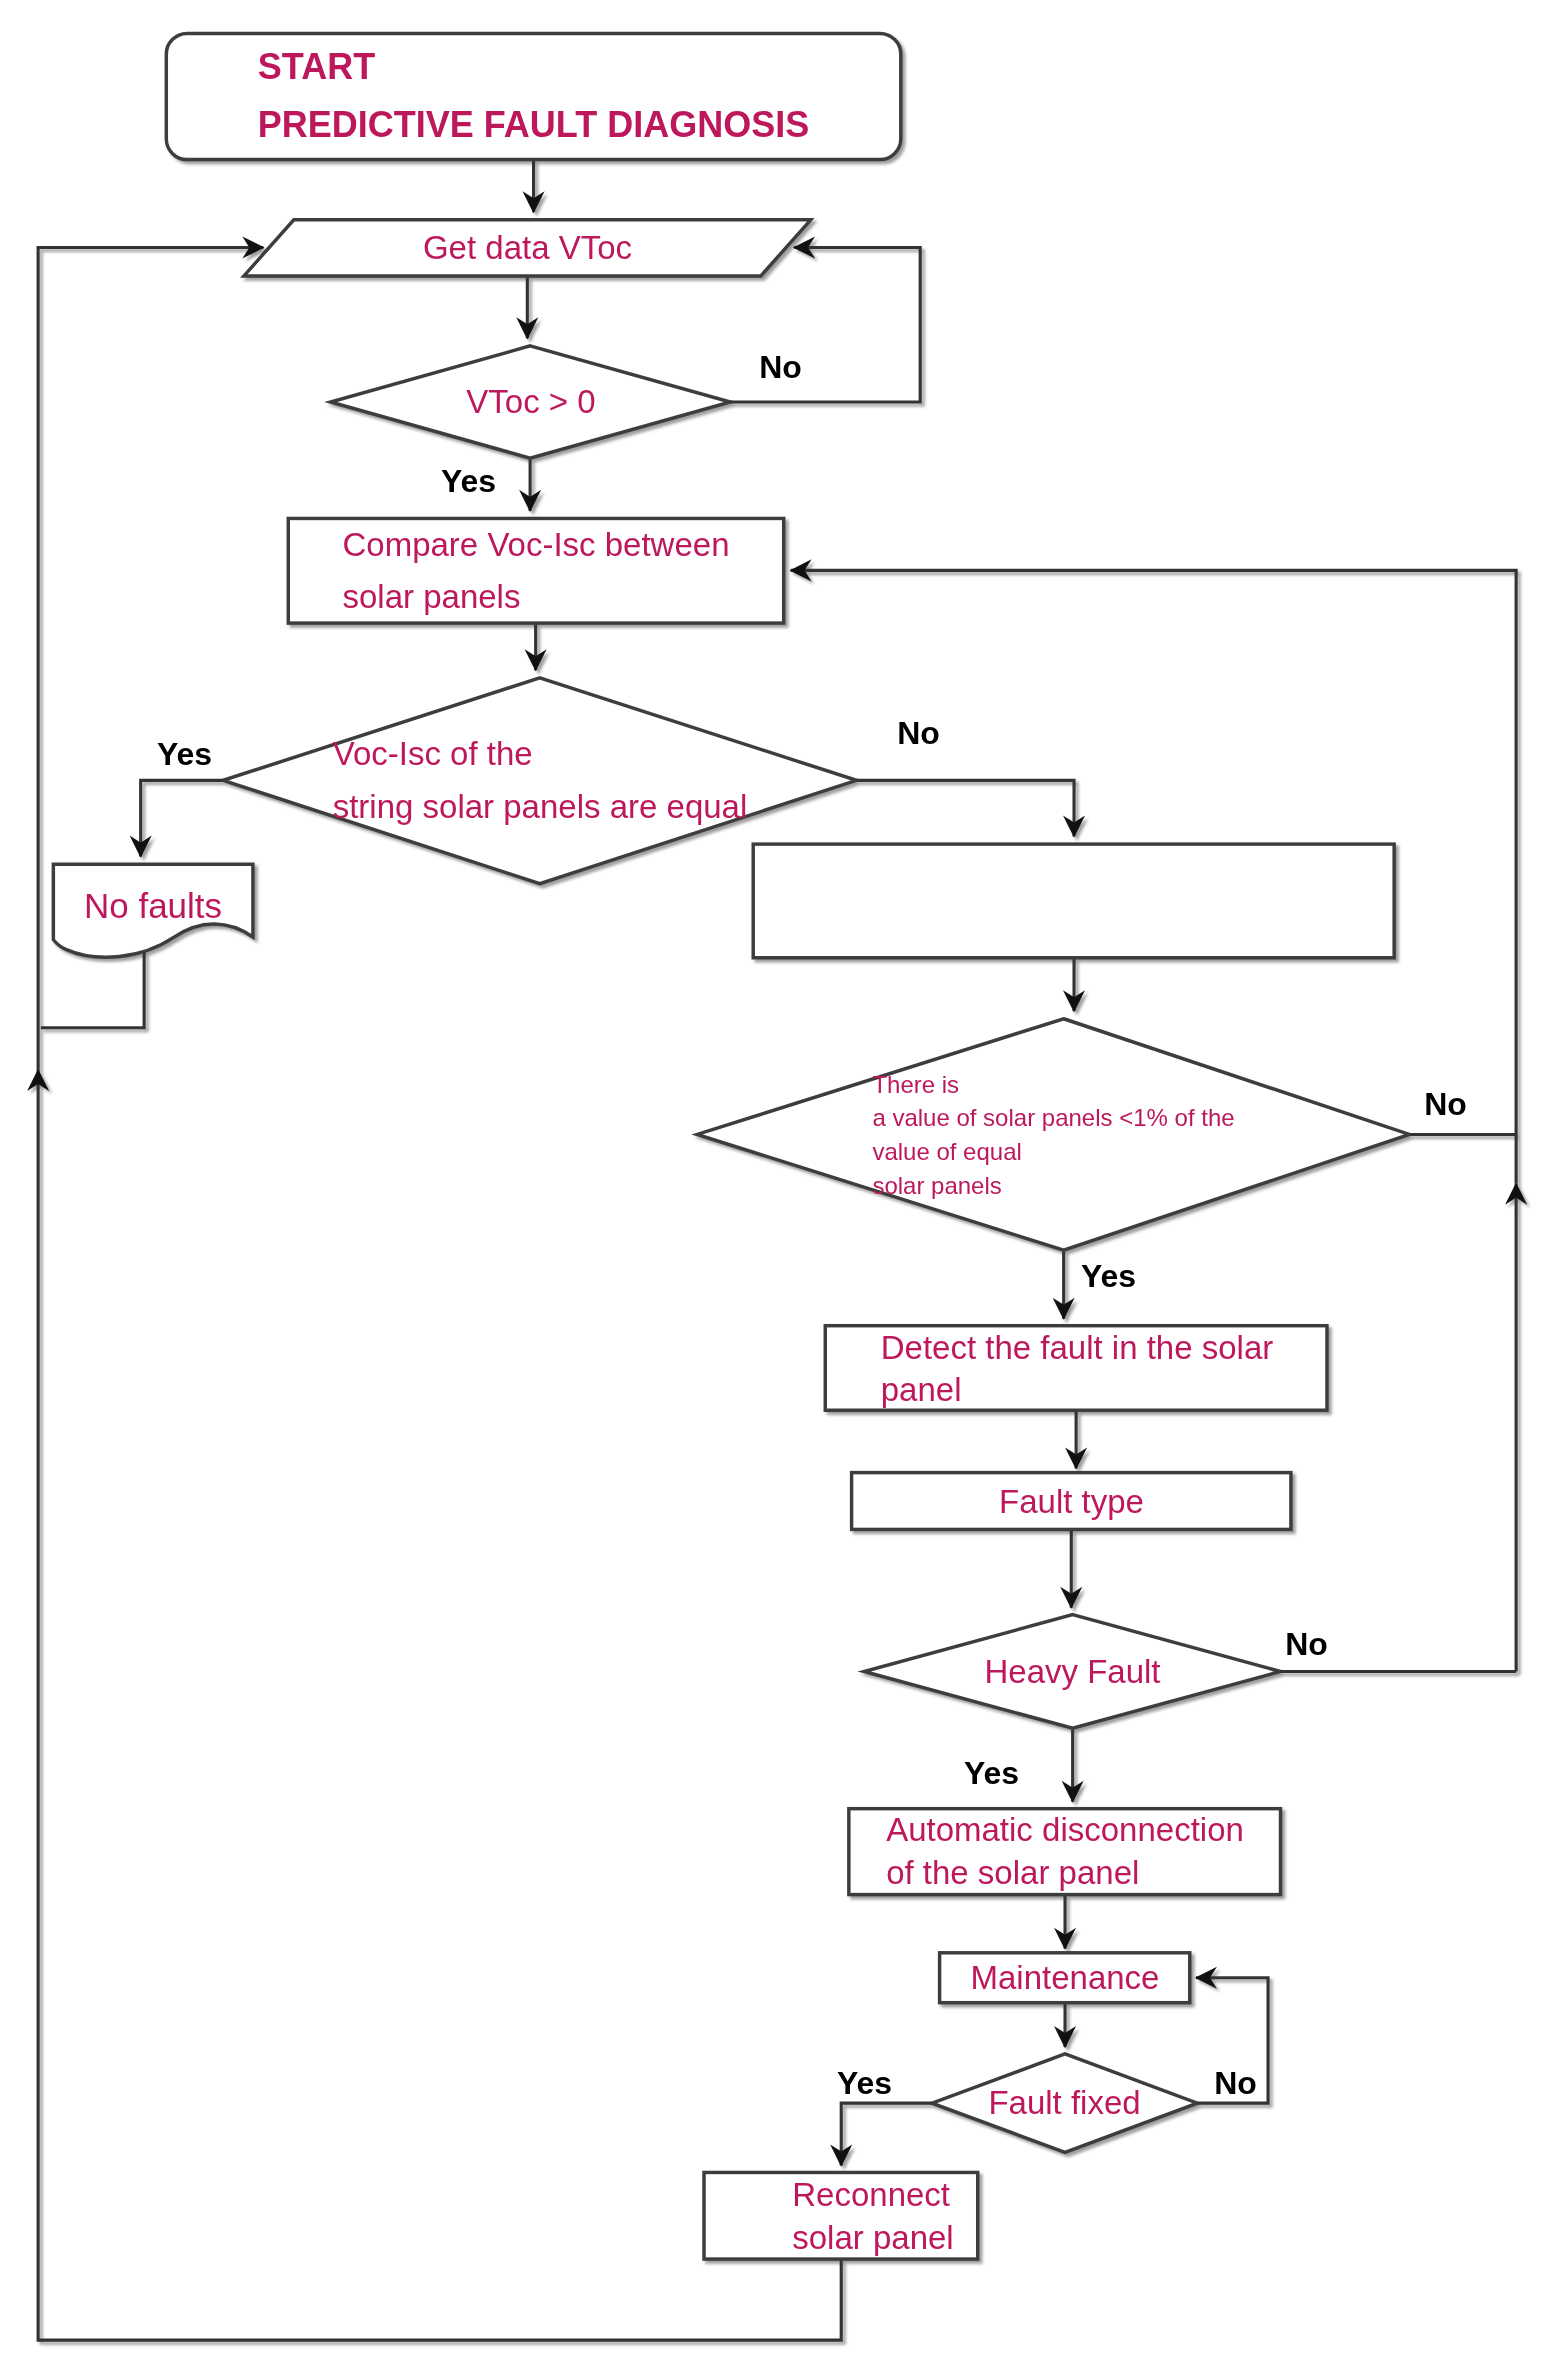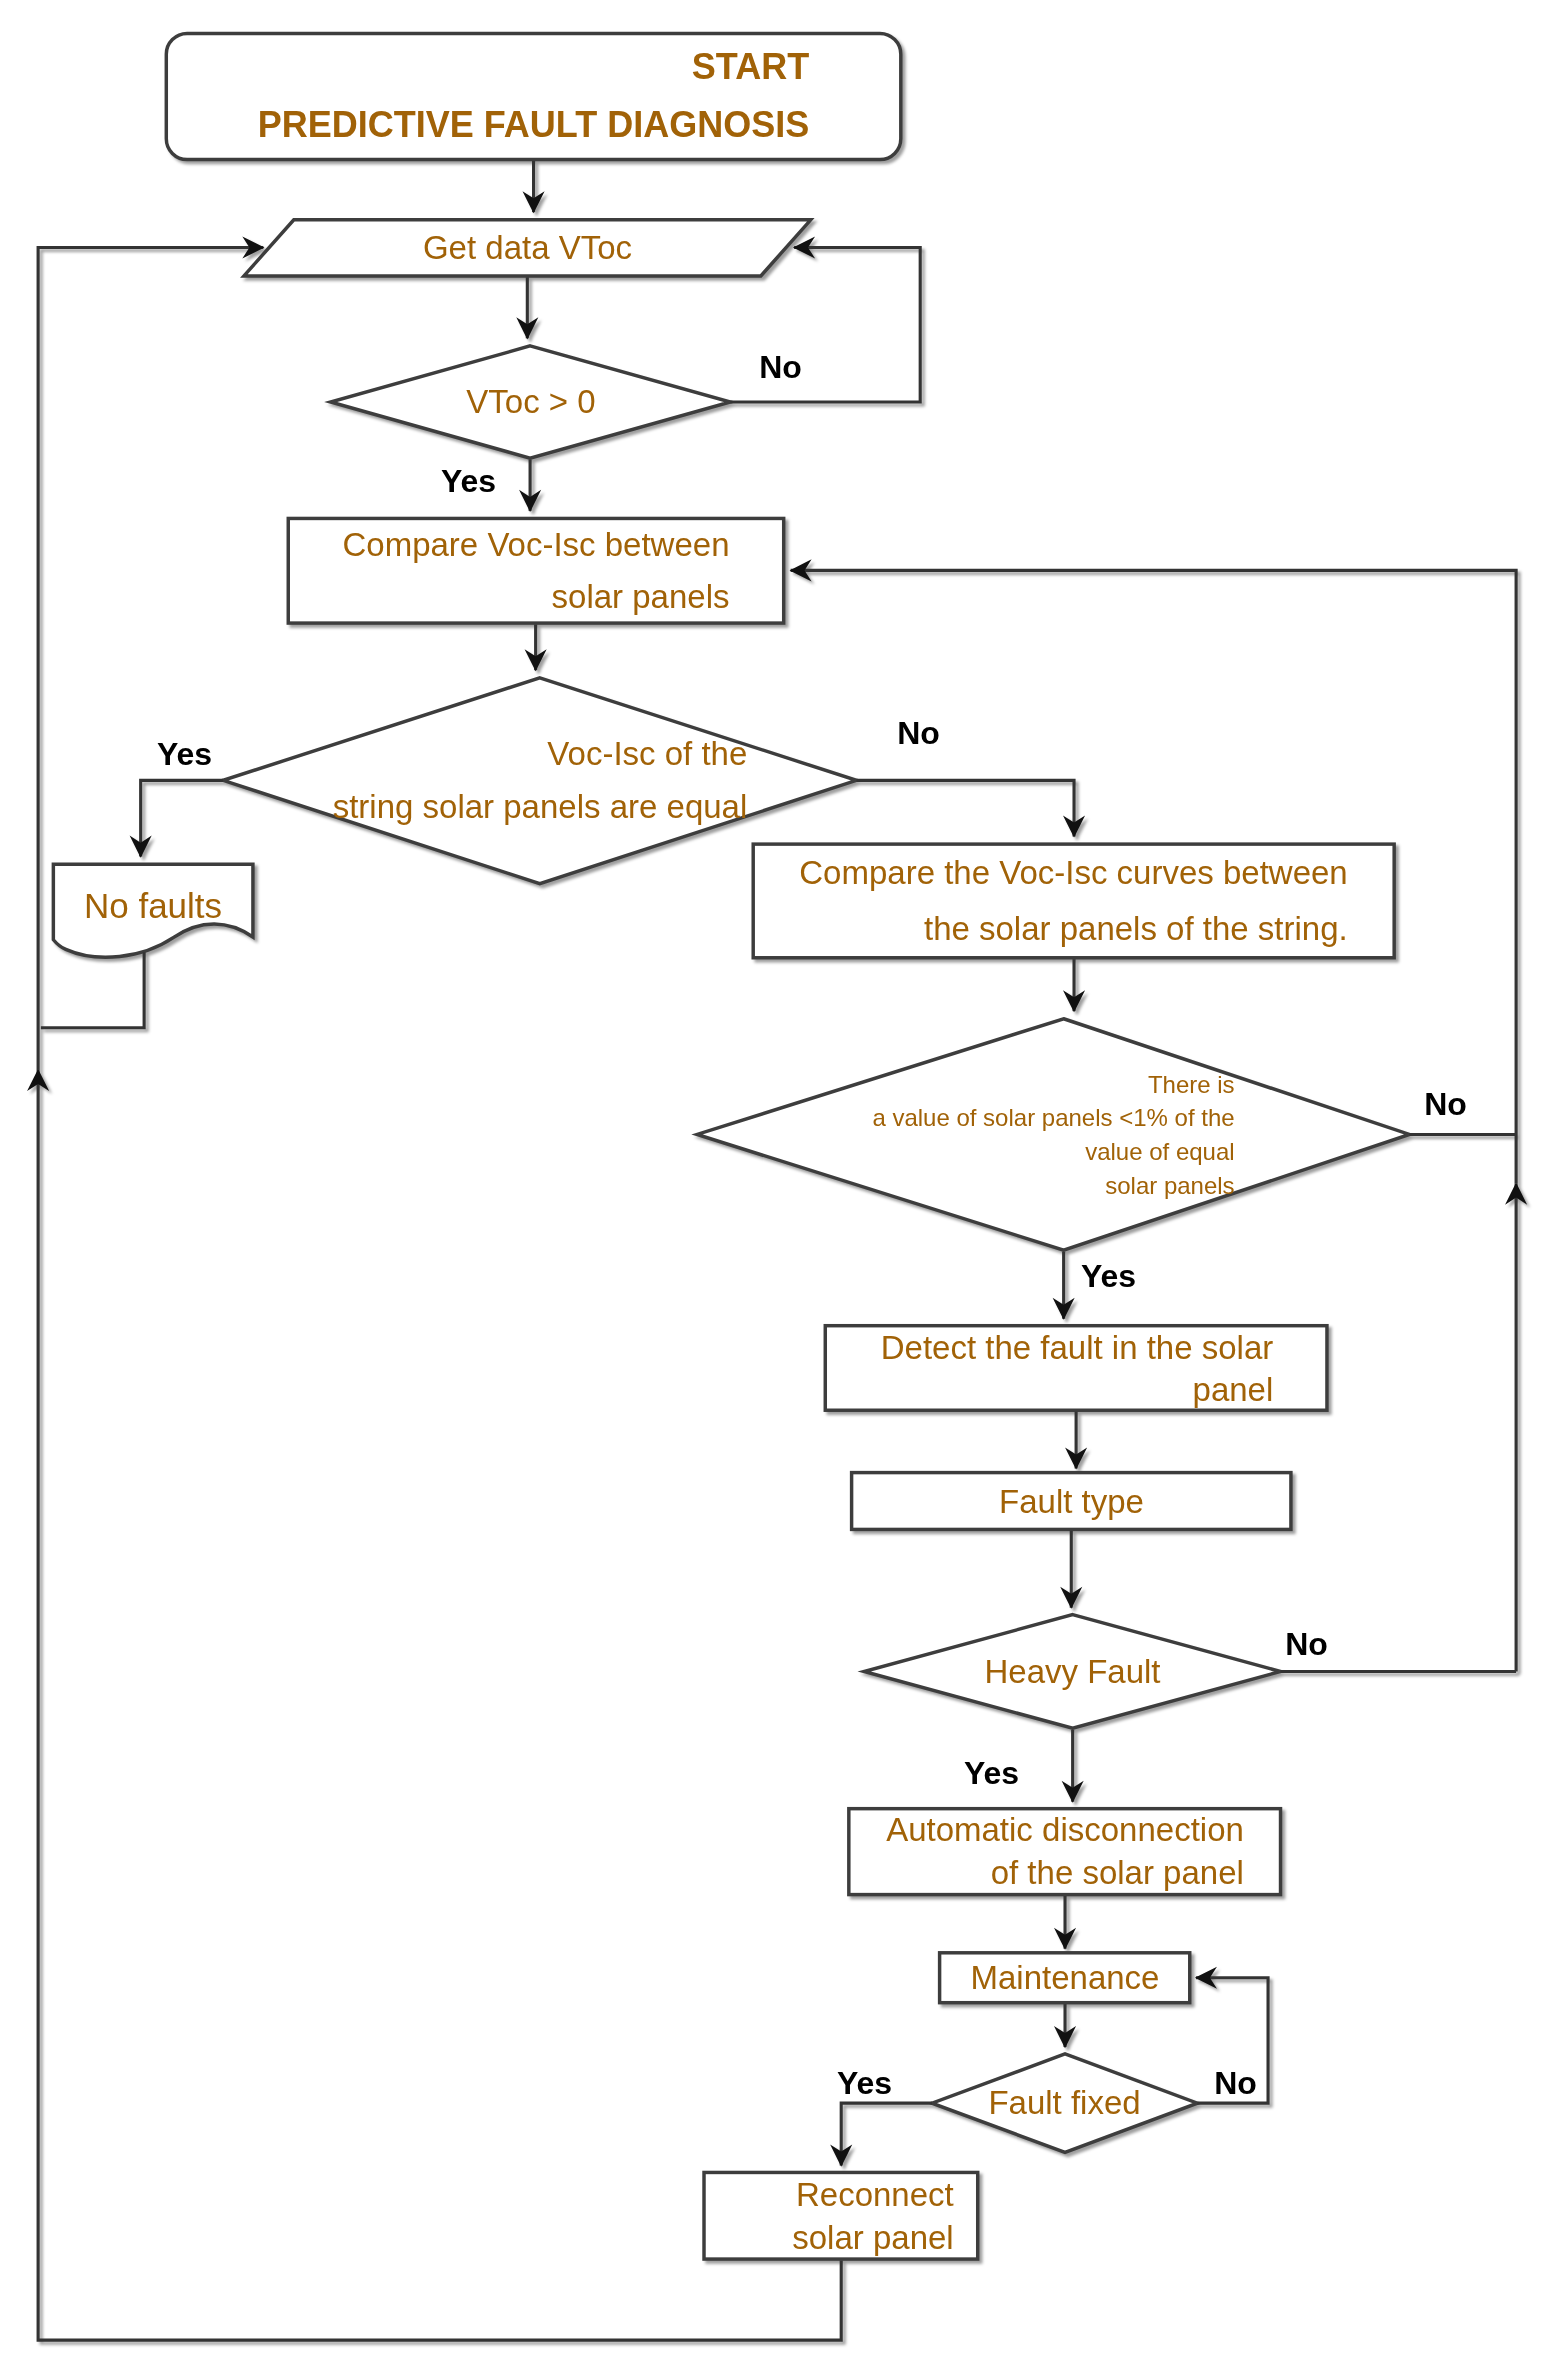--- a/index.html
+++ b/index.html
@@ -33,23 +33,23 @@
   .edge {
     fill: none;
     stroke: #333333;
     stroke-width: 4.5;
   }
   .txt {
     position: absolute;
     display: flex;
     align-items: center;
     justify-content: center;
-    text-align: right;
+    text-align: left;
     white-space: pre-line;
-    color: #a16207;
+    color: #be185d;
     font-size: 33px;
     line-height: 1.5;
   }
   .lbl {
     position: absolute;
     width: 83px;
     height: 39px;
     display: flex;
     align-items: center;
     justify-content: center;
@@ -123,22 +123,20 @@
   <div class="txt" style="left:331px; top:346px; width:400px; height:112px;">VToc &gt; 0</div>
 
   <div class="txt" style="left:288px; top:518px; width:496px; height:105px; line-height:1.55;">Compare Voc-Isc between
 solar panels</div>
 
   <div class="txt" style="left:223px; top:678px; width:634px; height:206px; line-height:1.6;">Voc-Isc of the
 string solar panels are equal</div>
 
   <div class="txt" style="left:53px; top:868px; width:200px; height:76px; font-size:35px;">No faults</div>
 
-  <div class="txt" style="left:753px; top:844px; width:641px; height:114px; line-height:1.7;">Compare the Voc-Isc curves between
-the solar panels of the string.</div>
 
   <div class="txt" style="left:697px; top:1019px; width:713px; height:232px; line-height:1.4; font-size:24px;">There is
 a value of solar panels &lt;1% of the
 value of equal
 solar panels</div>
 
   <div class="txt" style="left:826px; top:1326px; width:502px; height:85px; line-height:1.25;">Detect the fault in the solar
 panel</div>
 
   <div class="txt" style="left:852px; top:1473px; width:439px; height:57px;">Fault type</div>

